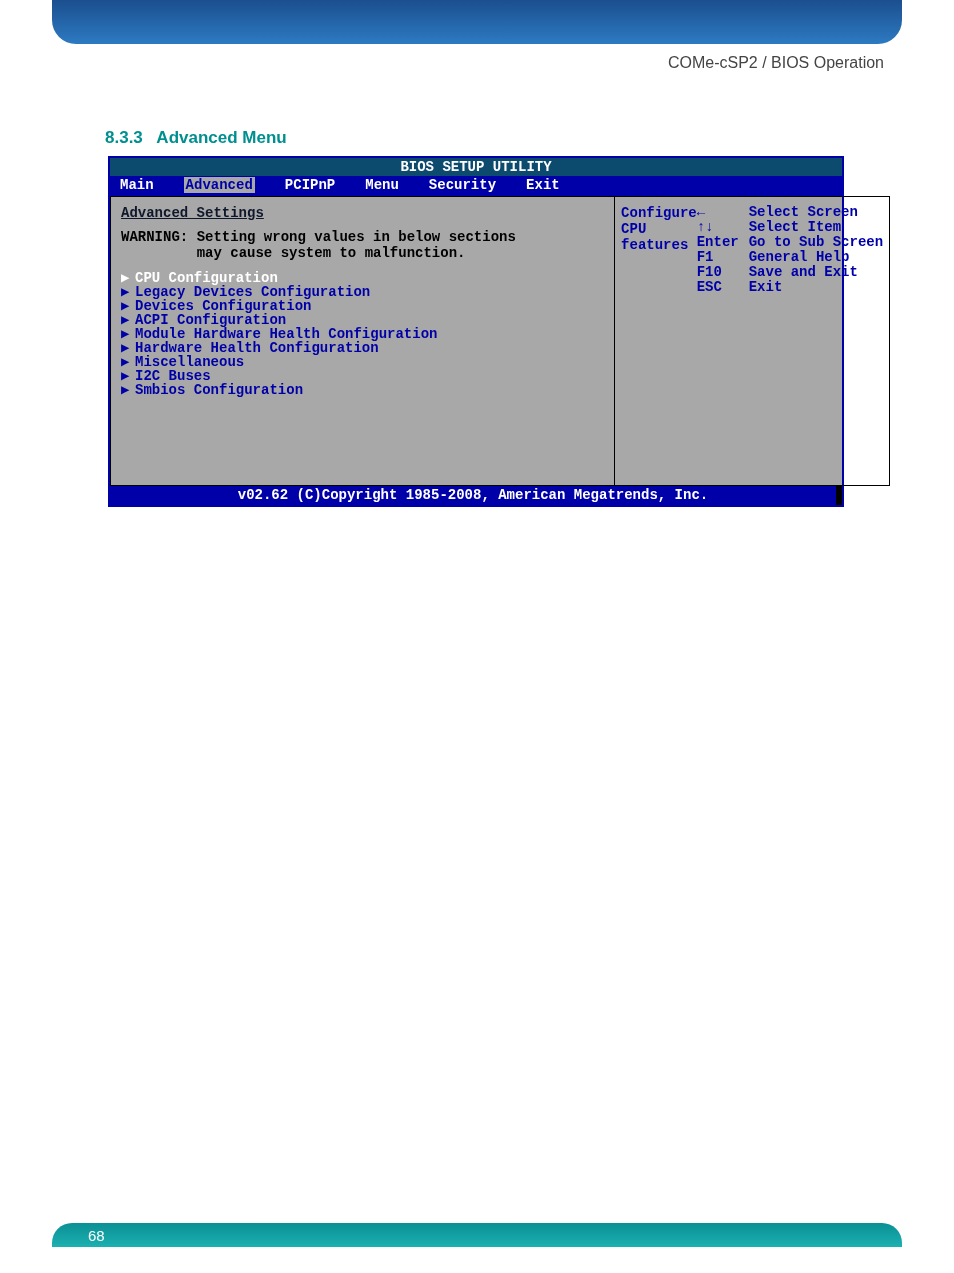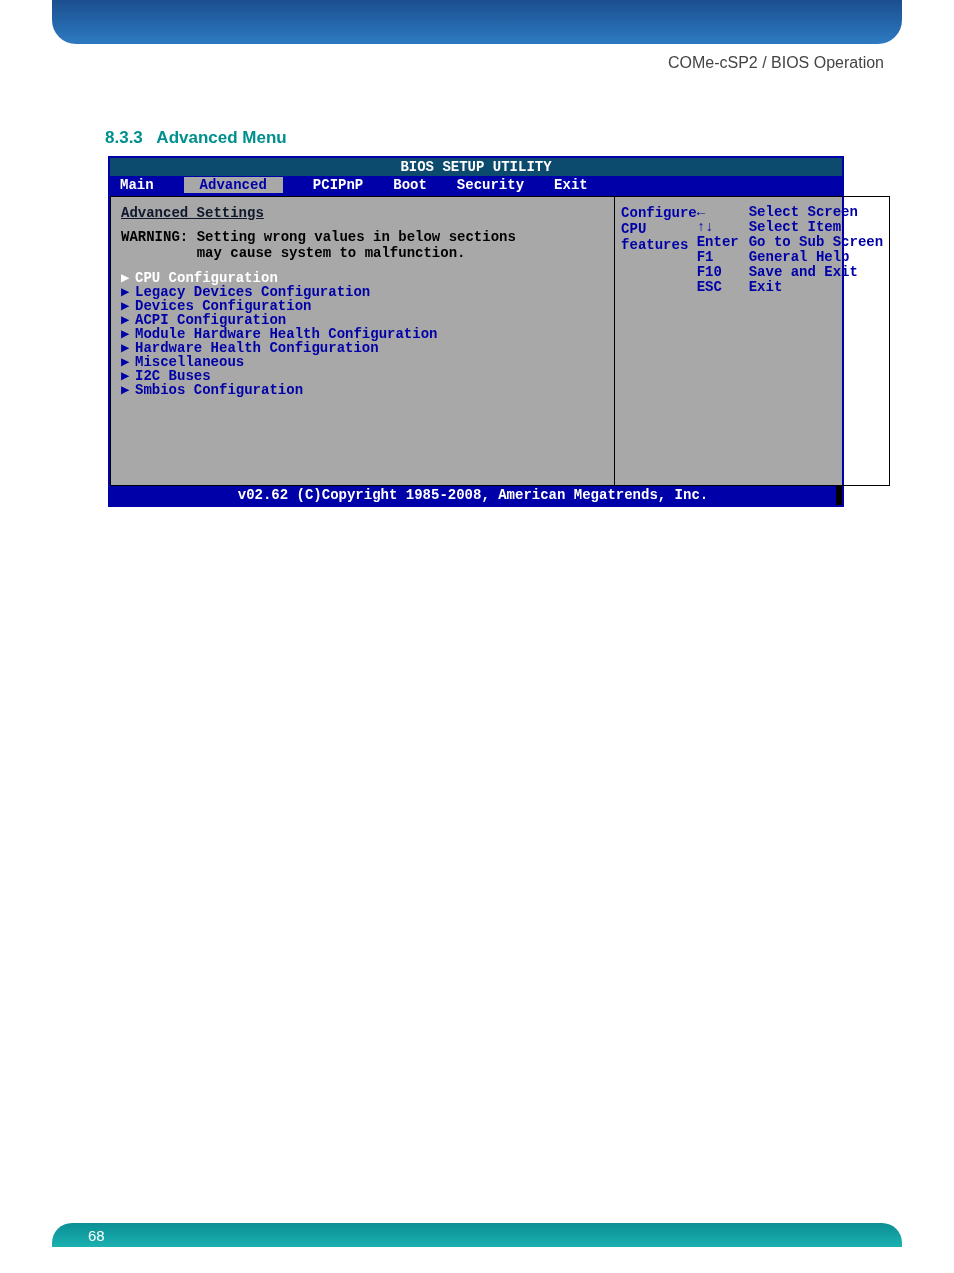--- a/index.html
+++ b/index.html
@@ -55,21 +55,21 @@
     background: #0000a8;
     color: #fff;
     display: flex;
     padding: 1px 10px 3px 10px;
     gap: 30px;
   }
   .bios-tabs .tab { color: #fff; }
   .bios-tabs .tab.active {
     background: #a8a8a8;
     color: #0000a8;
-    padding: 0 16px;
+    padding: 0 2px;
   }
   .bios-body {
     display: flex;
     background: #a8a8a8;
     height: 290px;
   }
   .bios-left {
     flex: 0 0 69%;
     border: 1px solid #000;
     margin: 0;
@@ -130,21 +130,21 @@
   <span>8.3.3</span>&nbsp;&nbsp;
   <span>Advanced Menu</span>
 </div>
 
 <div class="bios-shell">
   <div class="bios-title">BIOS SETUP UTILITY</div>
   <div class="bios-tabs">
     <span class="tab">Main</span>
     <span class="tab active">Advanced</span>
     <span class="tab">PCIPnP</span>
-    <span class="tab">Boot</span>
+    <span class="tab">Menu</span>
     <span class="tab">Security</span>
     <span class="tab">Exit</span>
   </div>
 
   <div class="bios-body">
     <div class="bios-left">
       <div class="adv-title">Advanced Settings</div>
       <div class="adv-warn">
         <span>WARNING:</span>
         <span>Setting wrong values in below sections</span><br>

